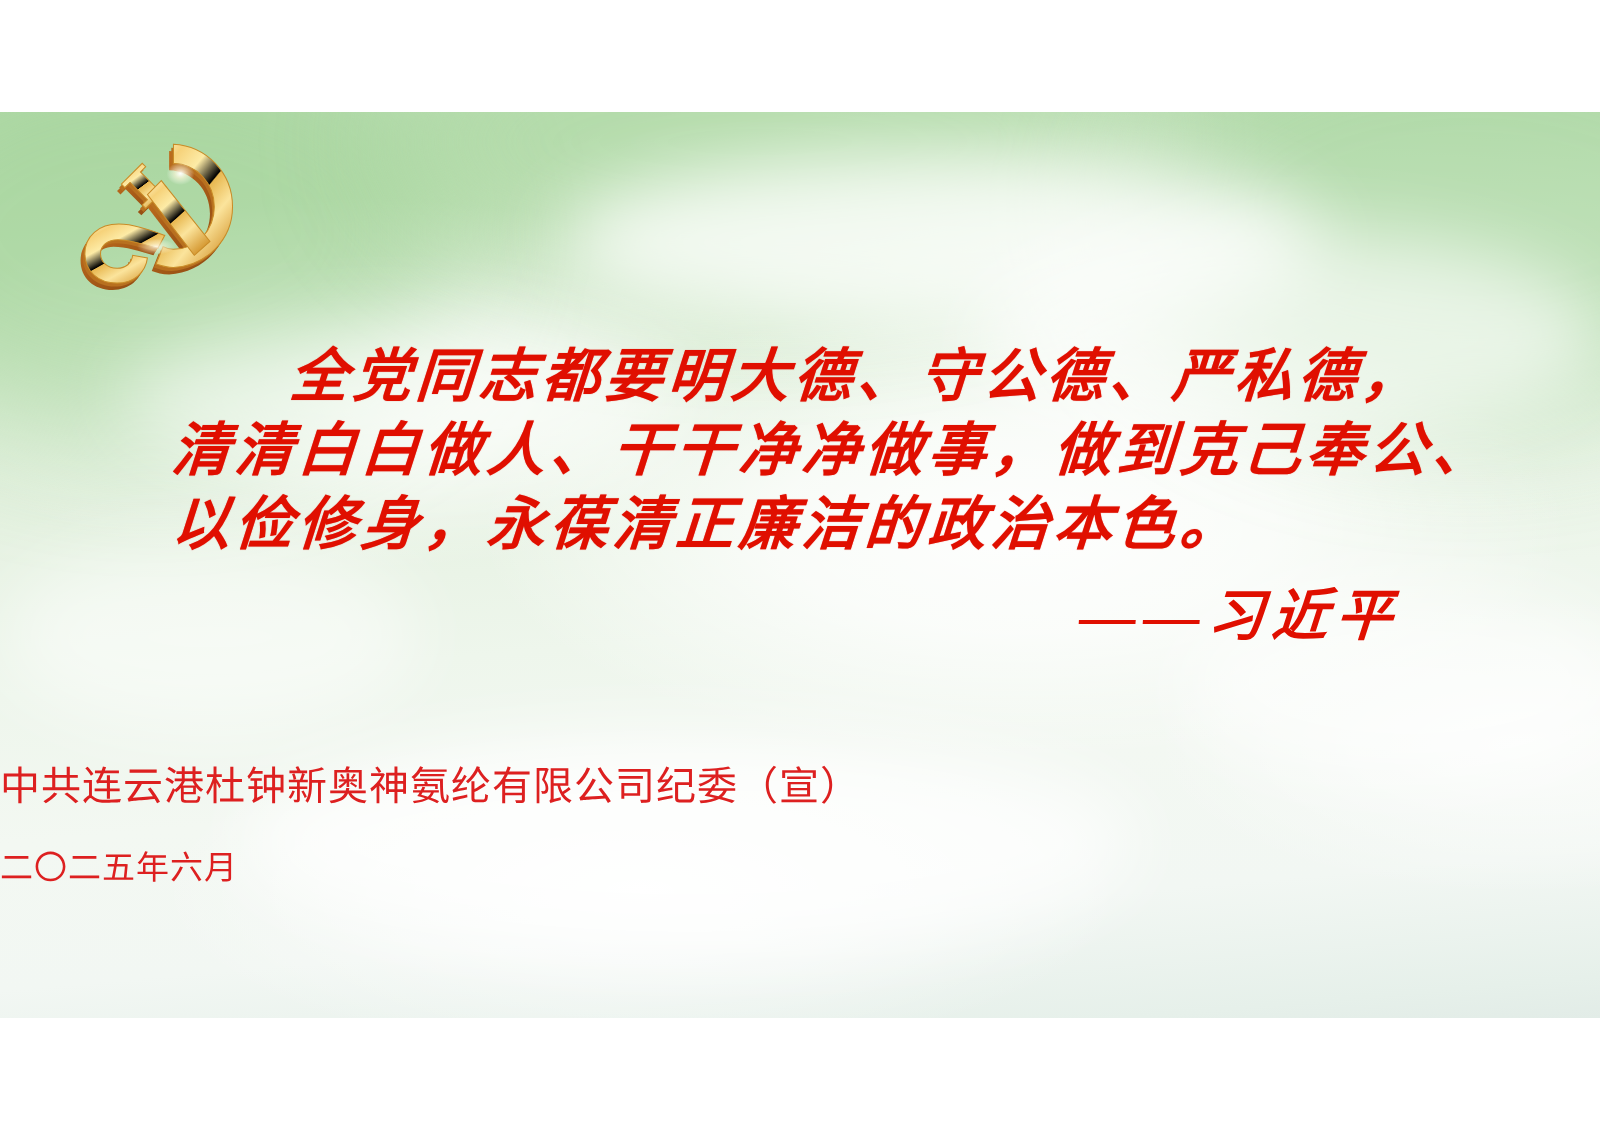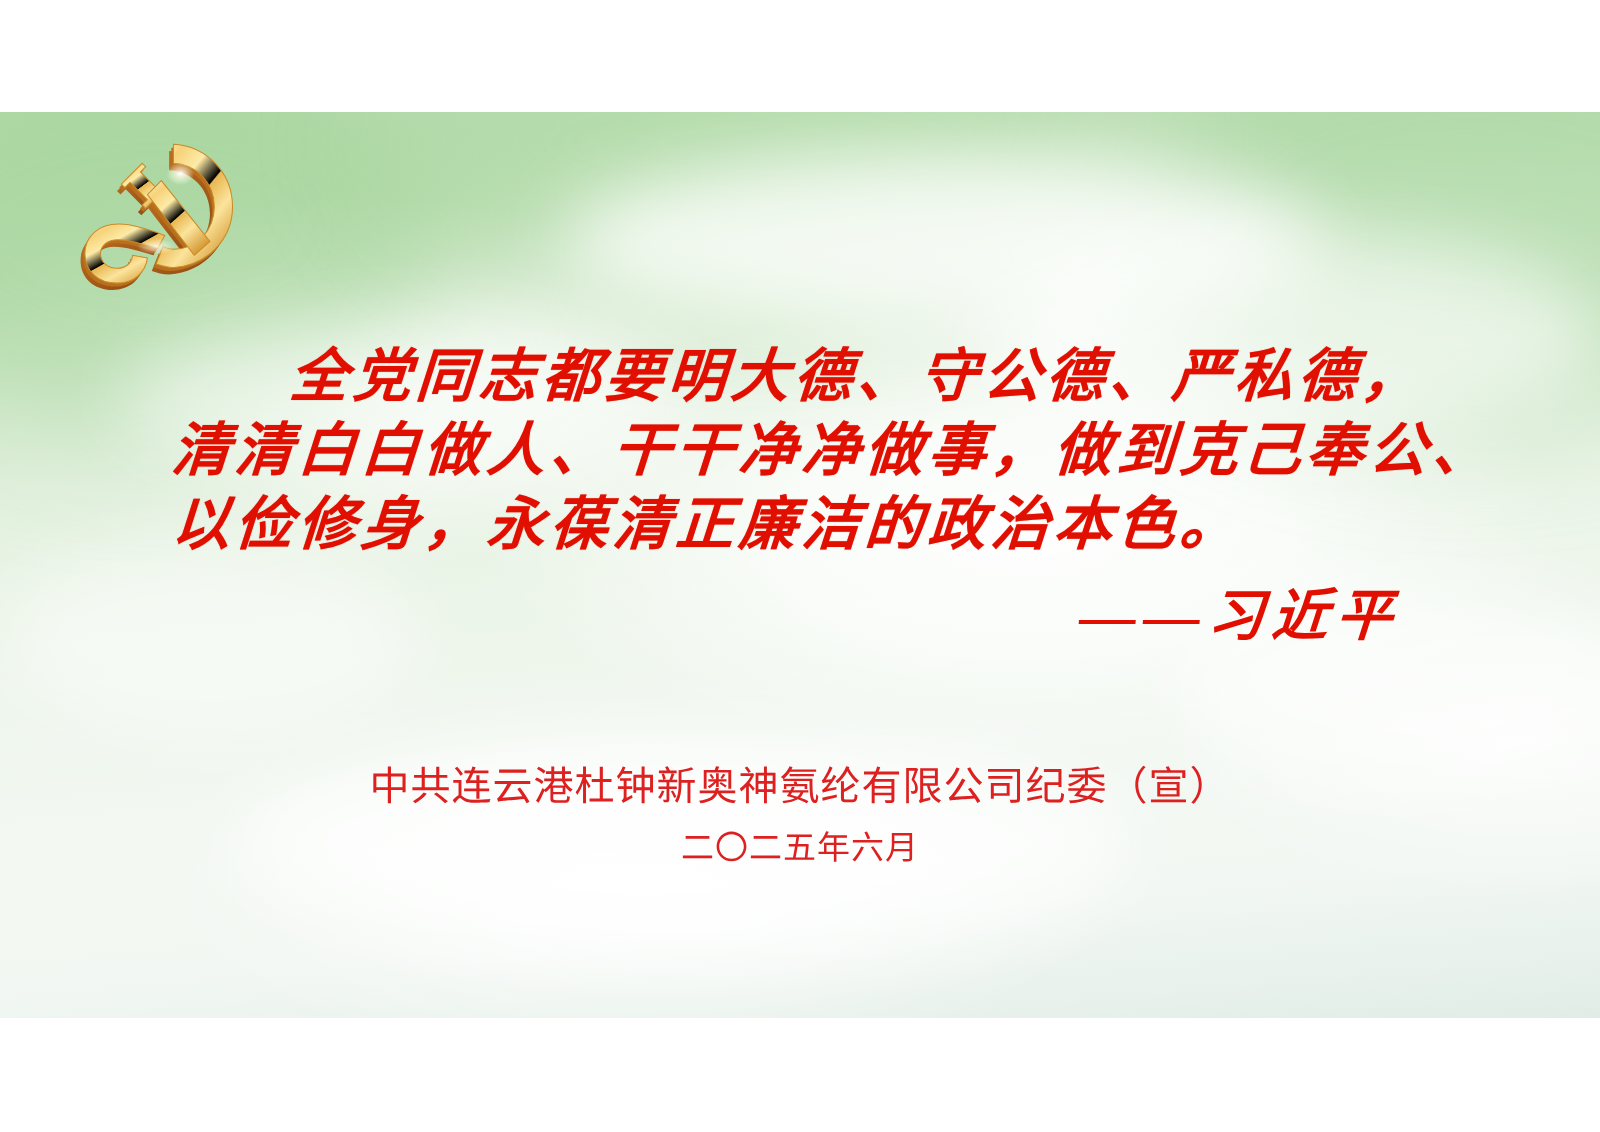--- a/index.html
+++ b/index.html
@@ -123,32 +123,32 @@
     transform:skewX(-4deg);
     white-space:nowrap;
   }
 
   
   .signature {
     position:absolute;
     left:0;
     top:648px;
     width:1600px;
-    text-align:center;
+    text-align:left;
   }
   .org {
     font-family:"Liberation Sans","DejaVu Sans",sans-serif;
     font-size:40px;
     line-height:52px;
     letter-spacing:1px;
     color:#dd2020;
     white-space:nowrap;
   }
   .date {
-    margin-top:14px;
+    margin-top:34px;
     font-family:"Liberation Sans","DejaVu Sans",sans-serif;
     font-size:33px;
     line-height:44px;
     letter-spacing:1px;
     color:#dd2020;
     white-space:nowrap;
   }
 </style>
 </head>
 <body>

